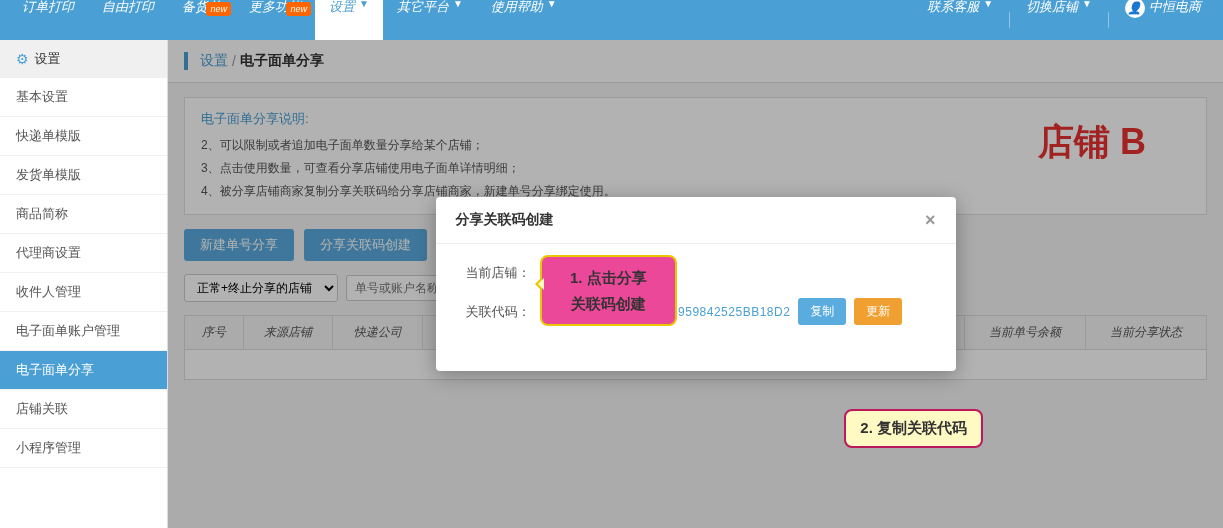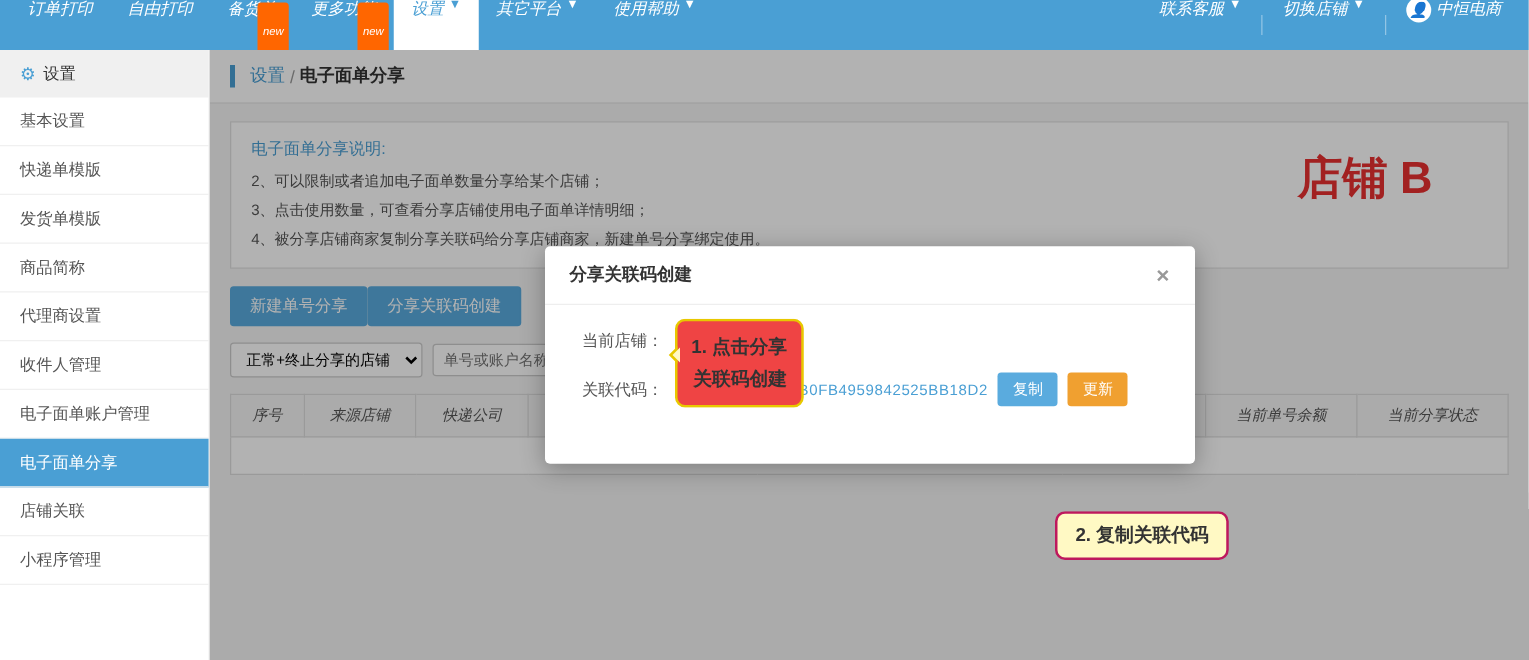--- a/index.html
+++ b/index.html
@@ -29,21 +29,21 @@
       background: #fff;
       color: #4a9fd4;
     }
     .top-nav-item .badge {
       position: absolute;
       top: 4px;
       right: 4px;
       background: #ff6600;
       color: #fff;
       font-size: 9px;
-      padding: 18px 4px;
+      padding: 2px 4px;
       border-radius: 3px;
     }
     .top-nav-right {
       margin-left: auto;
       display: flex;
       align-items: center;
     }
     .top-nav-divider {
       width: 1px;
       height: 16px;
@@ -145,20 +145,21 @@
       right: 60px;
       top: 20px;
       font-size: 36px;
       color: #e83030;
       font-weight: bold;
     }
 
     
     .action-bar {
       display: flex;
+      gap: 10px;
       margin-bottom: 12px;
       align-items: center;
     }
     .btn-primary {
       background: #5aabde;
       color: #fff;
       border: none;
       padding: 7px 16px;
       border-radius: 3px;
       cursor: pointer;
@@ -292,31 +293,31 @@
       border: none;
       padding: 5px 12px;
       border-radius: 3px;
       cursor: pointer;
       font-size: 12px;
     }
 
     
     .tooltip-bubble-1 {
       position: absolute;
-      background: #ef4444;
+      background: #ec4899;
       border: 2px solid #e8c800;
       border-radius: 8px;
-      padding: 8px 11px;
+      padding: 8px 28px;
       font-size: 15px;
       color: #333;
       font-weight: bold;
       z-index: 200;
       top: 220px;
       left: 350px;
-      text-align: right;
+      text-align: center;
       line-height: 1.7;
     }
     .tooltip-bubble-1::before {
       content: '';
       position: absolute;
       left: -14px;
       top: 20px;
       border: 7px solid transparent;
       border-right-color: #e8c800;
     }

